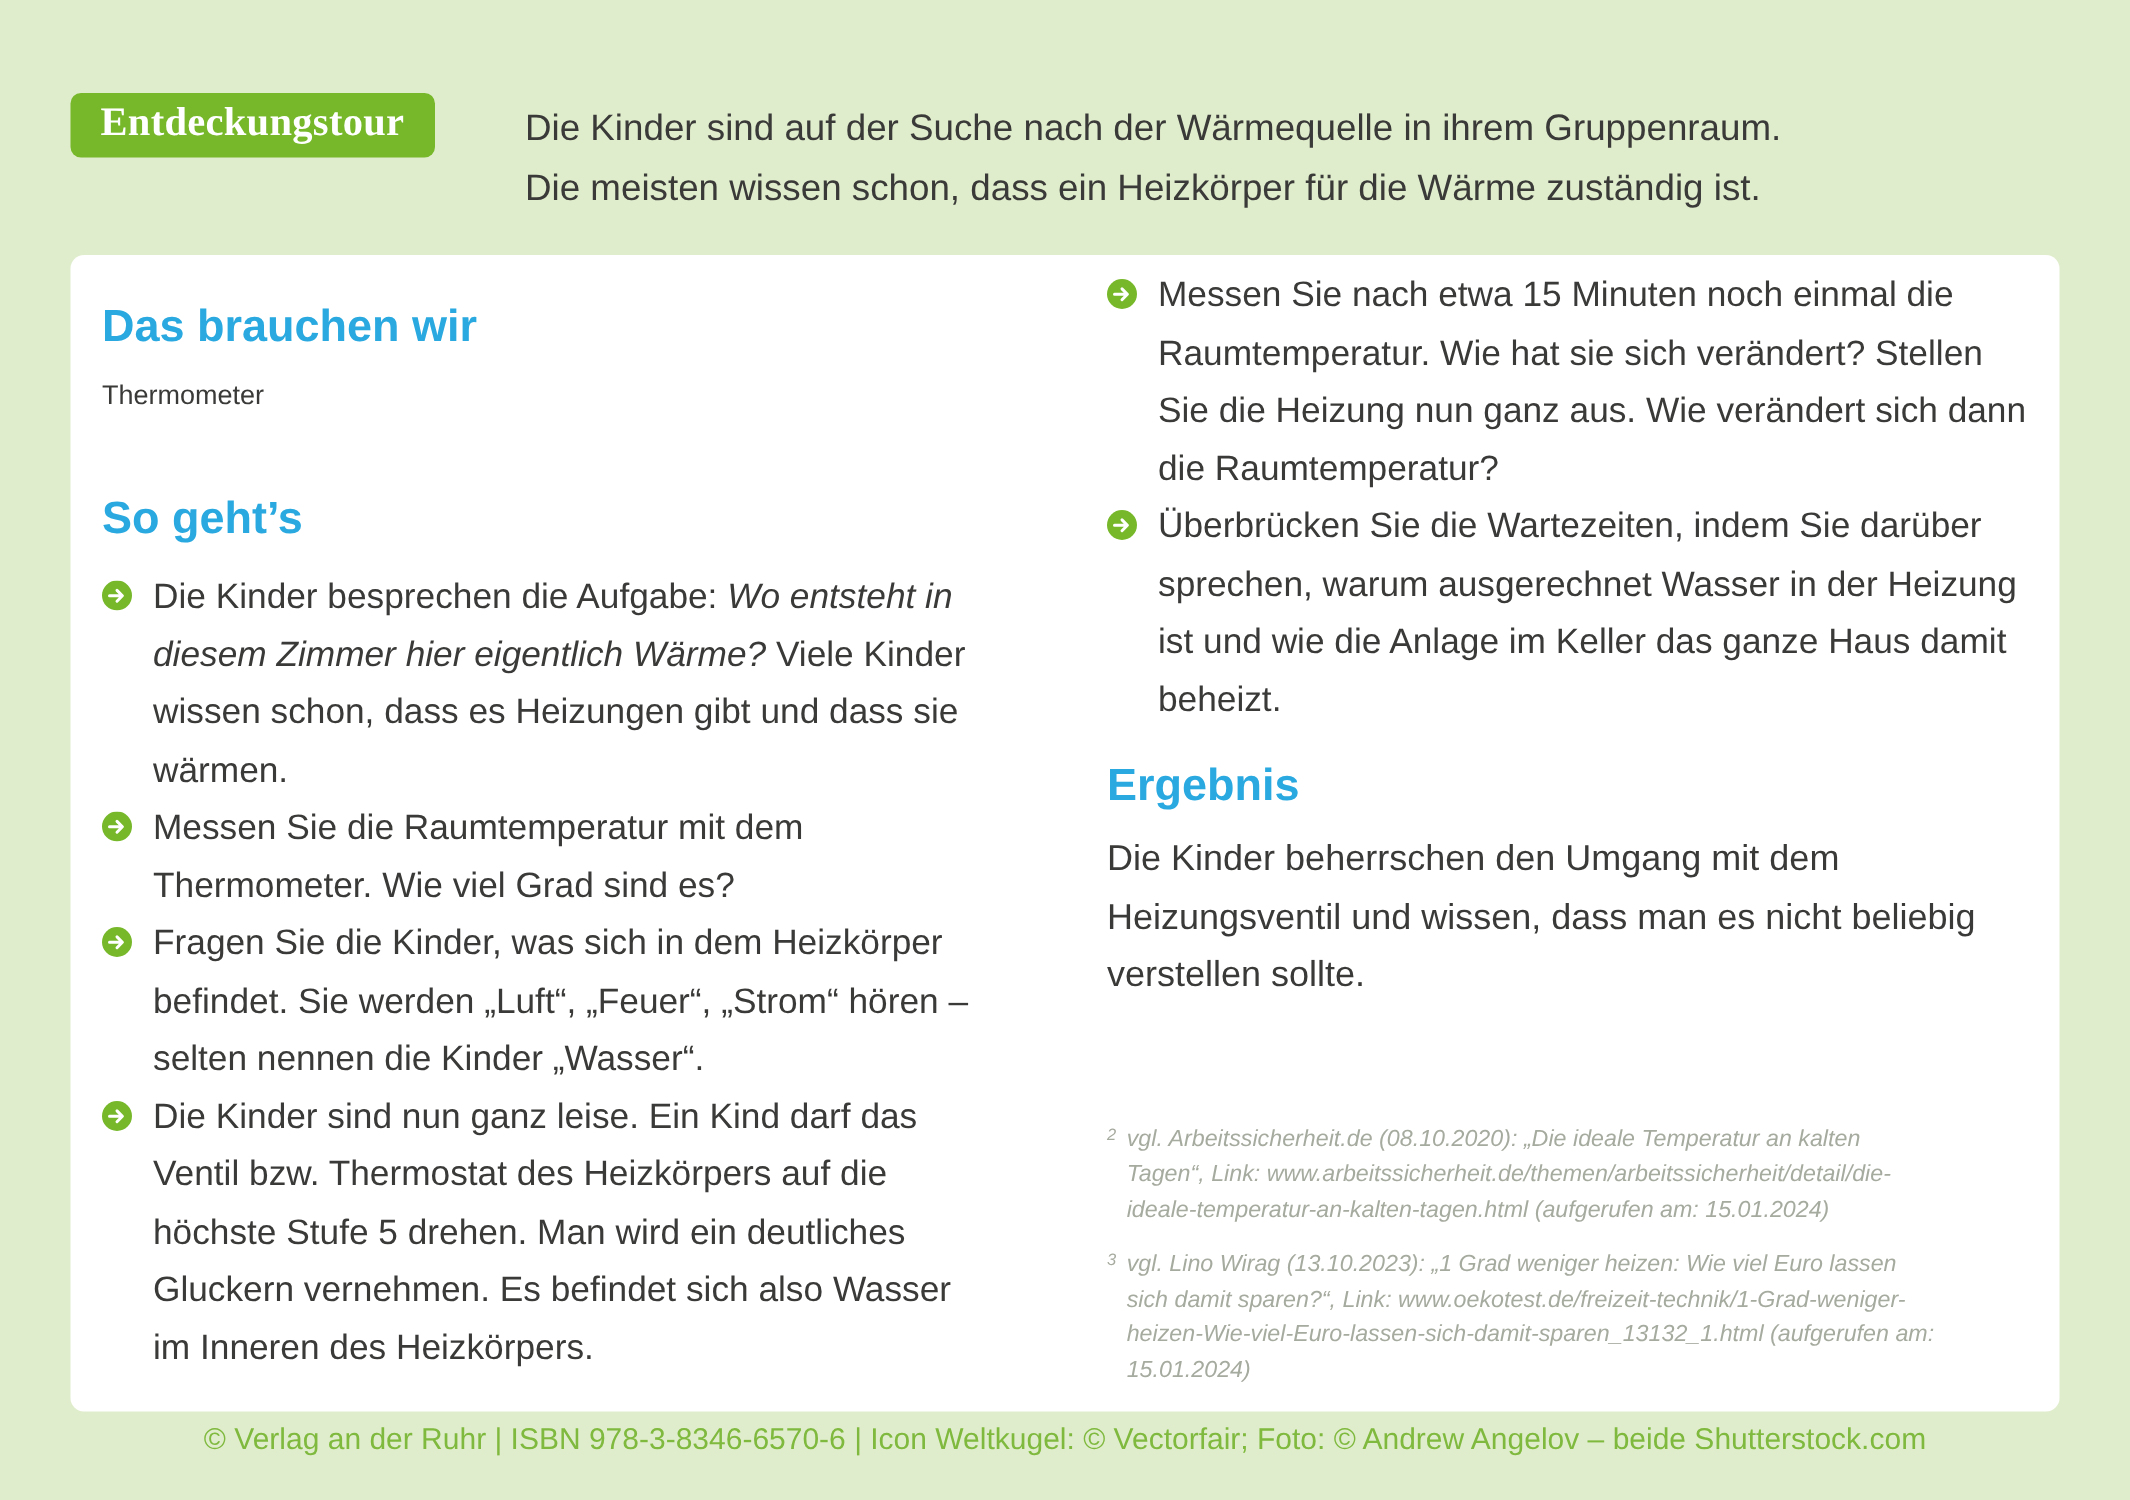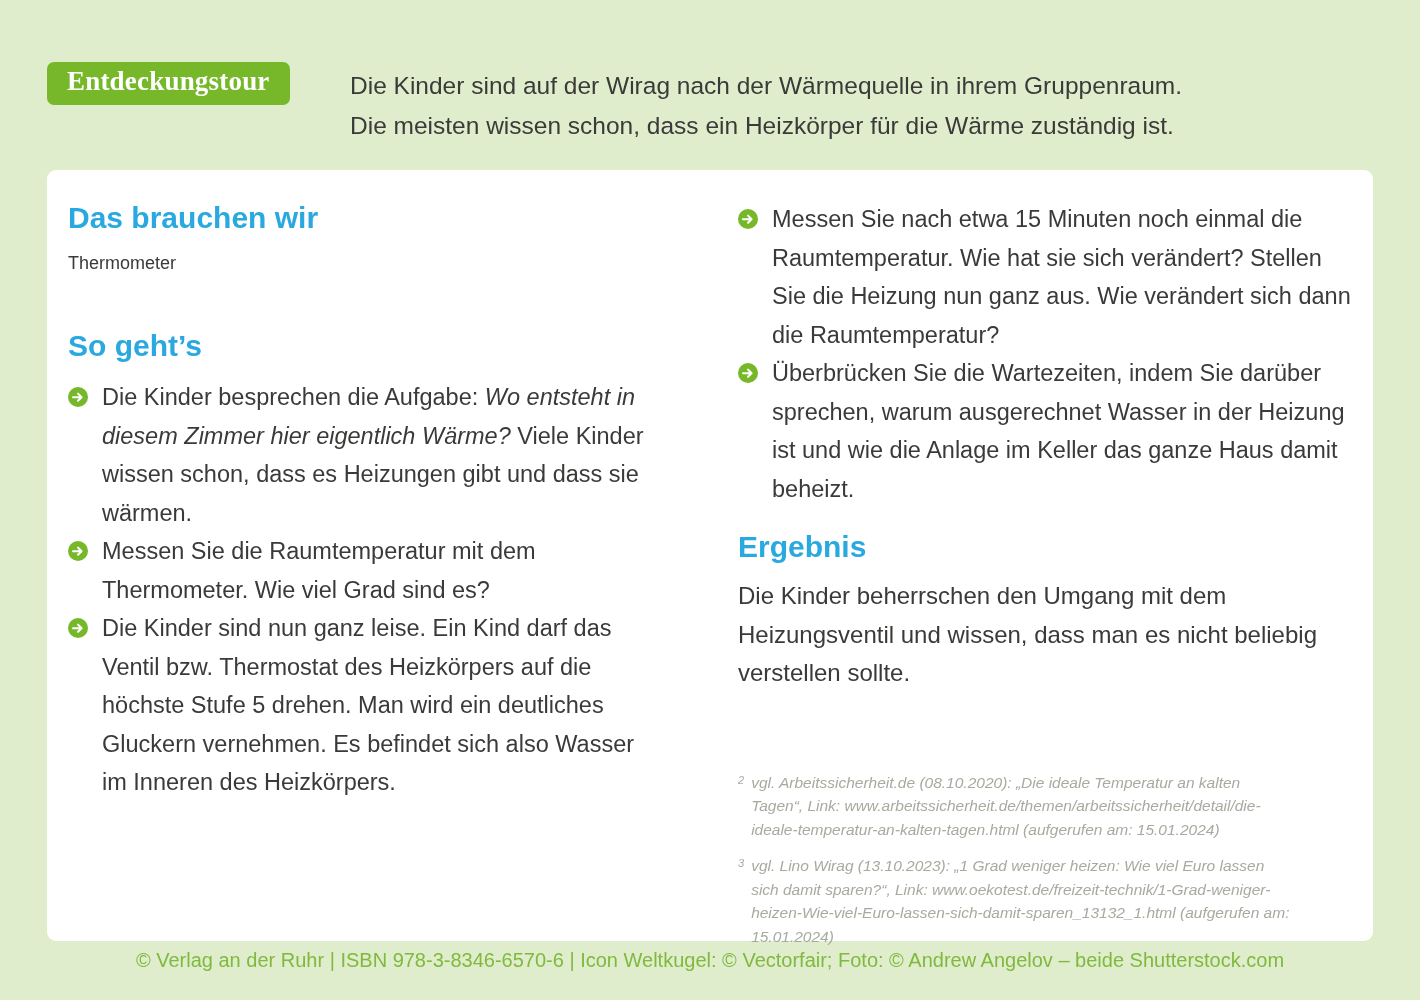--- a/index.html
+++ b/index.html
@@ -41,21 +41,21 @@
 
   .section-title {
     color: #29a9e0; font-size: 30px; font-weight: bold;
     margin: 0; line-height: 1.1;
   }
   .materials-title { margin-top: 31px; }
   .materials-text  { margin-top: 13px; font-size: 18px; line-height: 32px; }
   .procedure-title { margin-top: 50px; }
 
   ul.steps { list-style: none; margin: 16px 0 0 0; padding: 0; }
-  ul.steps-right { margin-top: 30px; }
+  ul.steps-right { margin-top: 7px; }
   li.step {
     display: flex; align-items: flex-start; gap: 14px;
     font-size: 23.5px; line-height: 38.5px;
   }
   .bullet-icon { flex: 0 0 auto; width: 20px; height: 20px; margin-top: 9px; }
   .step-text { margin: 0; }
   .step-text em { font-style: italic; }
 
   .result-title { margin-top: 22px; }
   .result-text  { margin-top: 14px; font-size: 24px; line-height: 38.5px; }
@@ -73,21 +73,21 @@
     position: absolute; left: 0; top: 949px; width: 100%;
     text-align: center;
     font-size: 20px; color: #7fb93e;
   }
 </style>
 </head>
 <body>
 
 <div class="badge">Entdeckungstour</div>
 <div class="intro">
-  <div>Die Kinder sind auf der Wirag nach der Wärmequelle in ihrem Gruppenraum.</div>
+  <div>Die Kinder sind auf der Suche nach der Wärmequelle in ihrem Gruppenraum.</div>
   <div>Die meisten wissen schon, dass ein Heizkörper für die Wärme zuständig ist.</div>
 </div>
 
 <div class="card">
 
   <div class="col-left">
     <h2 class="section-title materials-title">Das brauchen wir</h2>
     <div class="materials-text">Thermometer</div>
 
     <h2 class="section-title procedure-title">So geht’s</h2>
@@ -98,20 +98,27 @@
           <path d="M5 10.2 H13 M10 6.6 L13.6 10.2 L10 13.8" stroke="#fff" stroke-width="2" fill="none" stroke-linecap="round" stroke-linejoin="round"></path>
         </svg>
         <p class="step-text"><span>Die Kinder besprechen die Aufgabe: </span><em>Wo entsteht in diesem Zimmer hier eigentlich Wärme?</em><span> Viele Kinder wissen schon, dass es Heizungen gibt und dass sie wärmen.</span></p>
       </li>
       <li class="step">
         <svg class="bullet-icon" viewBox="0 0 20 20" aria-hidden="true">
           <circle cx="10" cy="10" r="10" fill="#76b82a"></circle>
           <path d="M5 10.2 H13 M10 6.6 L13.6 10.2 L10 13.8" stroke="#fff" stroke-width="2" fill="none" stroke-linecap="round" stroke-linejoin="round"></path>
         </svg>
         <p class="step-text">Messen Sie die Raumtemperatur mit dem Thermometer. Wie viel Grad sind es?</p>
+      </li>
+      <li class="step">
+        <svg class="bullet-icon" viewBox="0 0 20 20" aria-hidden="true">
+          <circle cx="10" cy="10" r="10" fill="#76b82a"></circle>
+          <path d="M5 10.2 H13 M10 6.6 L13.6 10.2 L10 13.8" stroke="#fff" stroke-width="2" fill="none" stroke-linecap="round" stroke-linejoin="round"></path>
+        </svg>
+        <p class="step-text">Fragen Sie die Kinder, was sich in dem Heizkörper befindet. Sie werden „Luft“, „Feuer“, „Strom“ hören – selten nennen die Kinder „Wasser“.</p>
       </li>
       <li class="step">
         <svg class="bullet-icon" viewBox="0 0 20 20" aria-hidden="true">
           <circle cx="10" cy="10" r="10" fill="#76b82a"></circle>
           <path d="M5 10.2 H13 M10 6.6 L13.6 10.2 L10 13.8" stroke="#fff" stroke-width="2" fill="none" stroke-linecap="round" stroke-linejoin="round"></path>
         </svg>
         <p class="step-text">Die Kinder sind nun ganz leise. Ein Kind darf das Ventil bzw. Thermostat des Heizkörpers auf die höchste Stufe 5 drehen. Man wird ein deutliches Gluckern vernehmen. Es befindet sich also Wasser im Inneren des Heizkörpers.</p>
       </li>
     </ul>
   </div>

